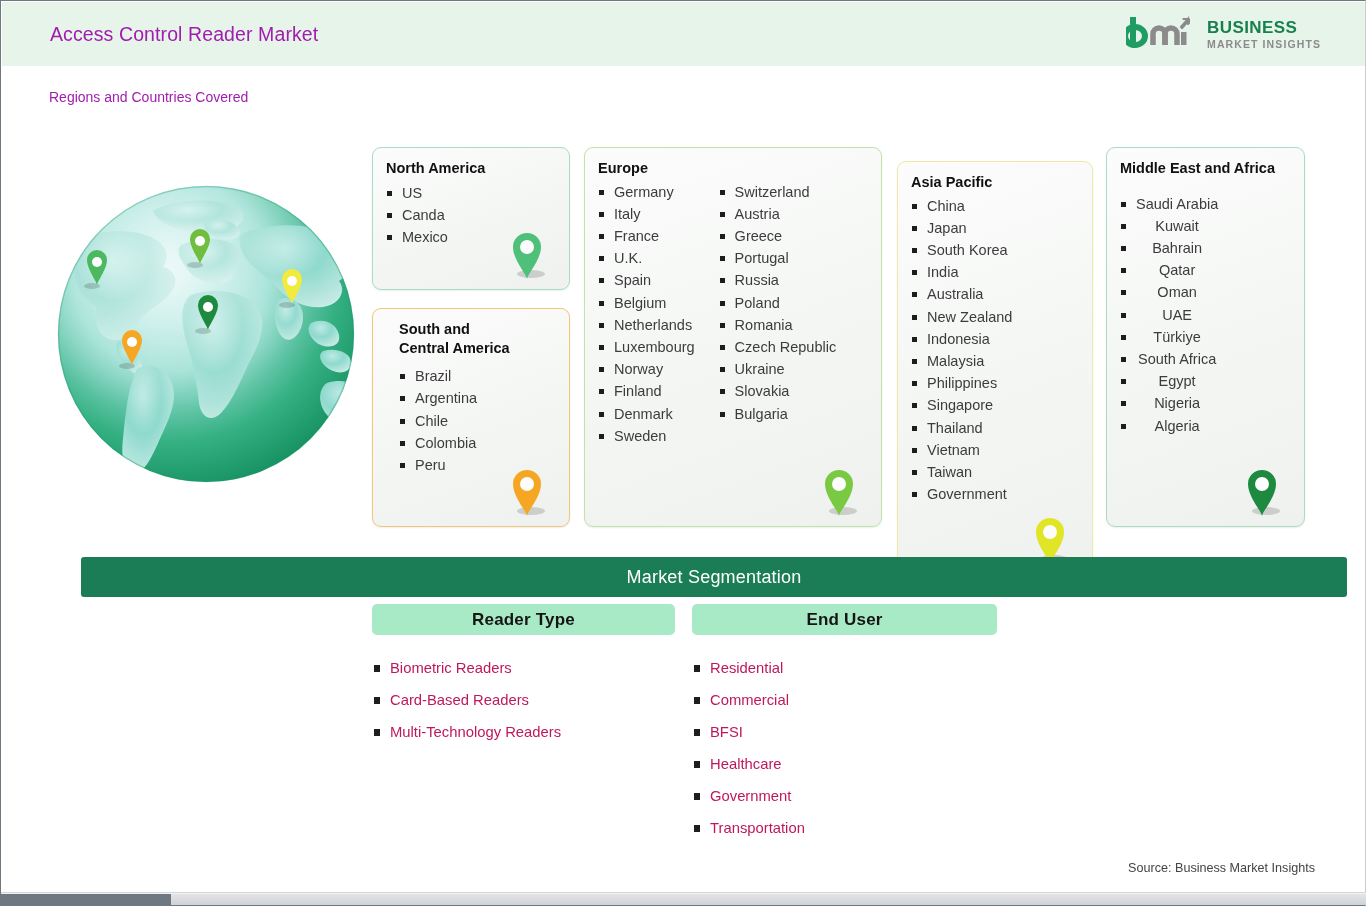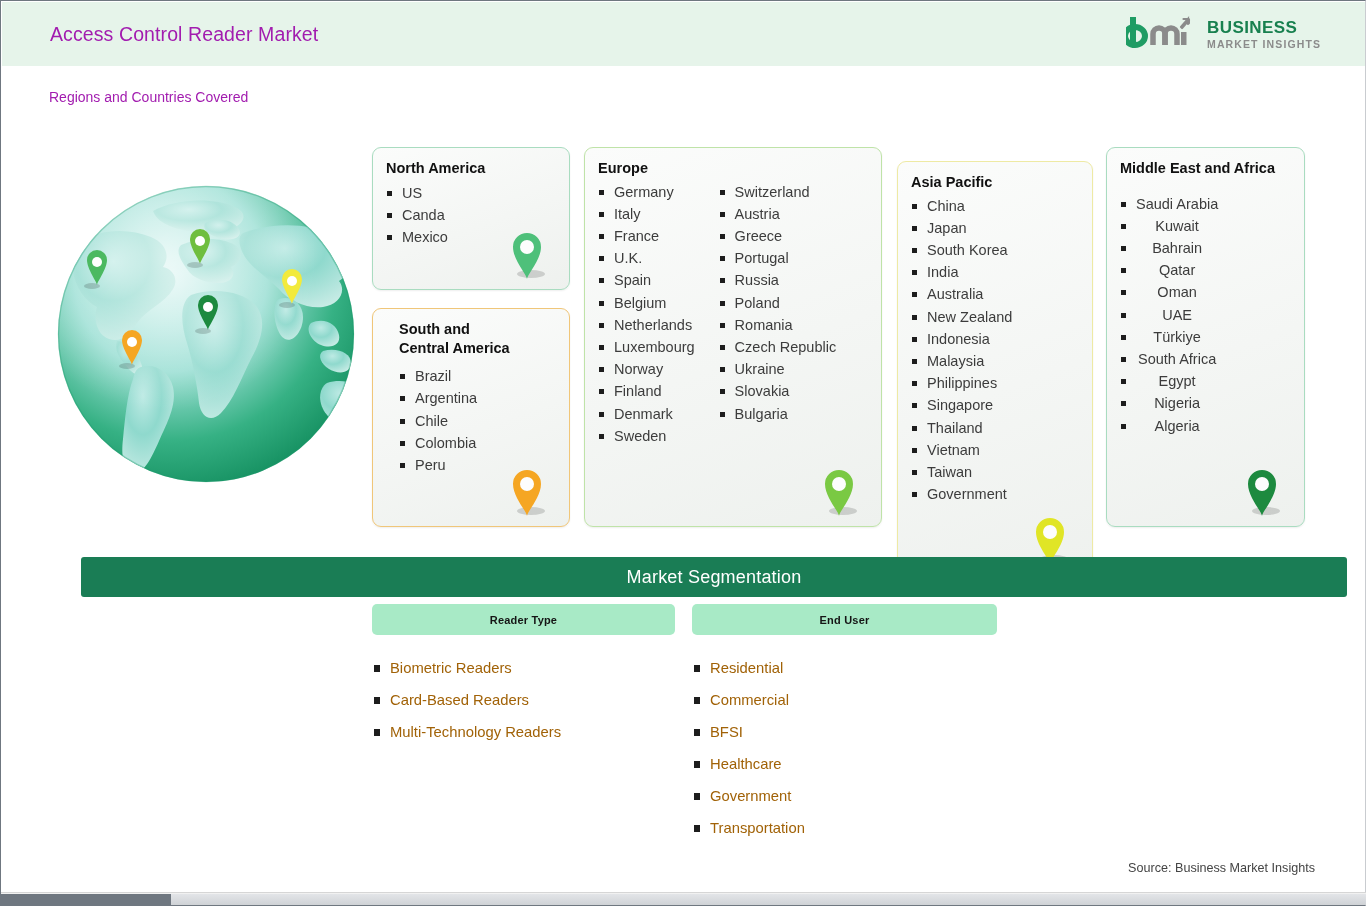--- a/index.html
+++ b/index.html
@@ -147,31 +147,31 @@
   }
 
   .seg-pill {
     position: absolute;
     height: 31px;
     background: #a8eac6;
     border-radius: 5px;
     display: flex; align-items: center; justify-content: center;
   }
   .seg-pill span {
-    font-size: 11px; font-weight: bold; color: #151515;
+    font-size: 17px; font-weight: bold; color: #151515;
     letter-spacing: .2px;
   }
   #pill-reader { left: 371px; top: 603px; width: 303px; }
   #pill-enduser { left: 691px; top: 603px; width: 305px; }
 
   ul.seglist { list-style: none; position: absolute; }
   ul.seglist li {
     position: relative;
     font-size: 14.8px;
-    color: #a16207;
+    color: #be185d;
     padding-left: 16px;
     height: 32px;
     line-height: 22px;
     white-space: nowrap;
   }
   ul.seglist li::before {
     content: "";
     position: absolute;
     left: 0; top: 8px;
     width: 6px; height: 7px;

